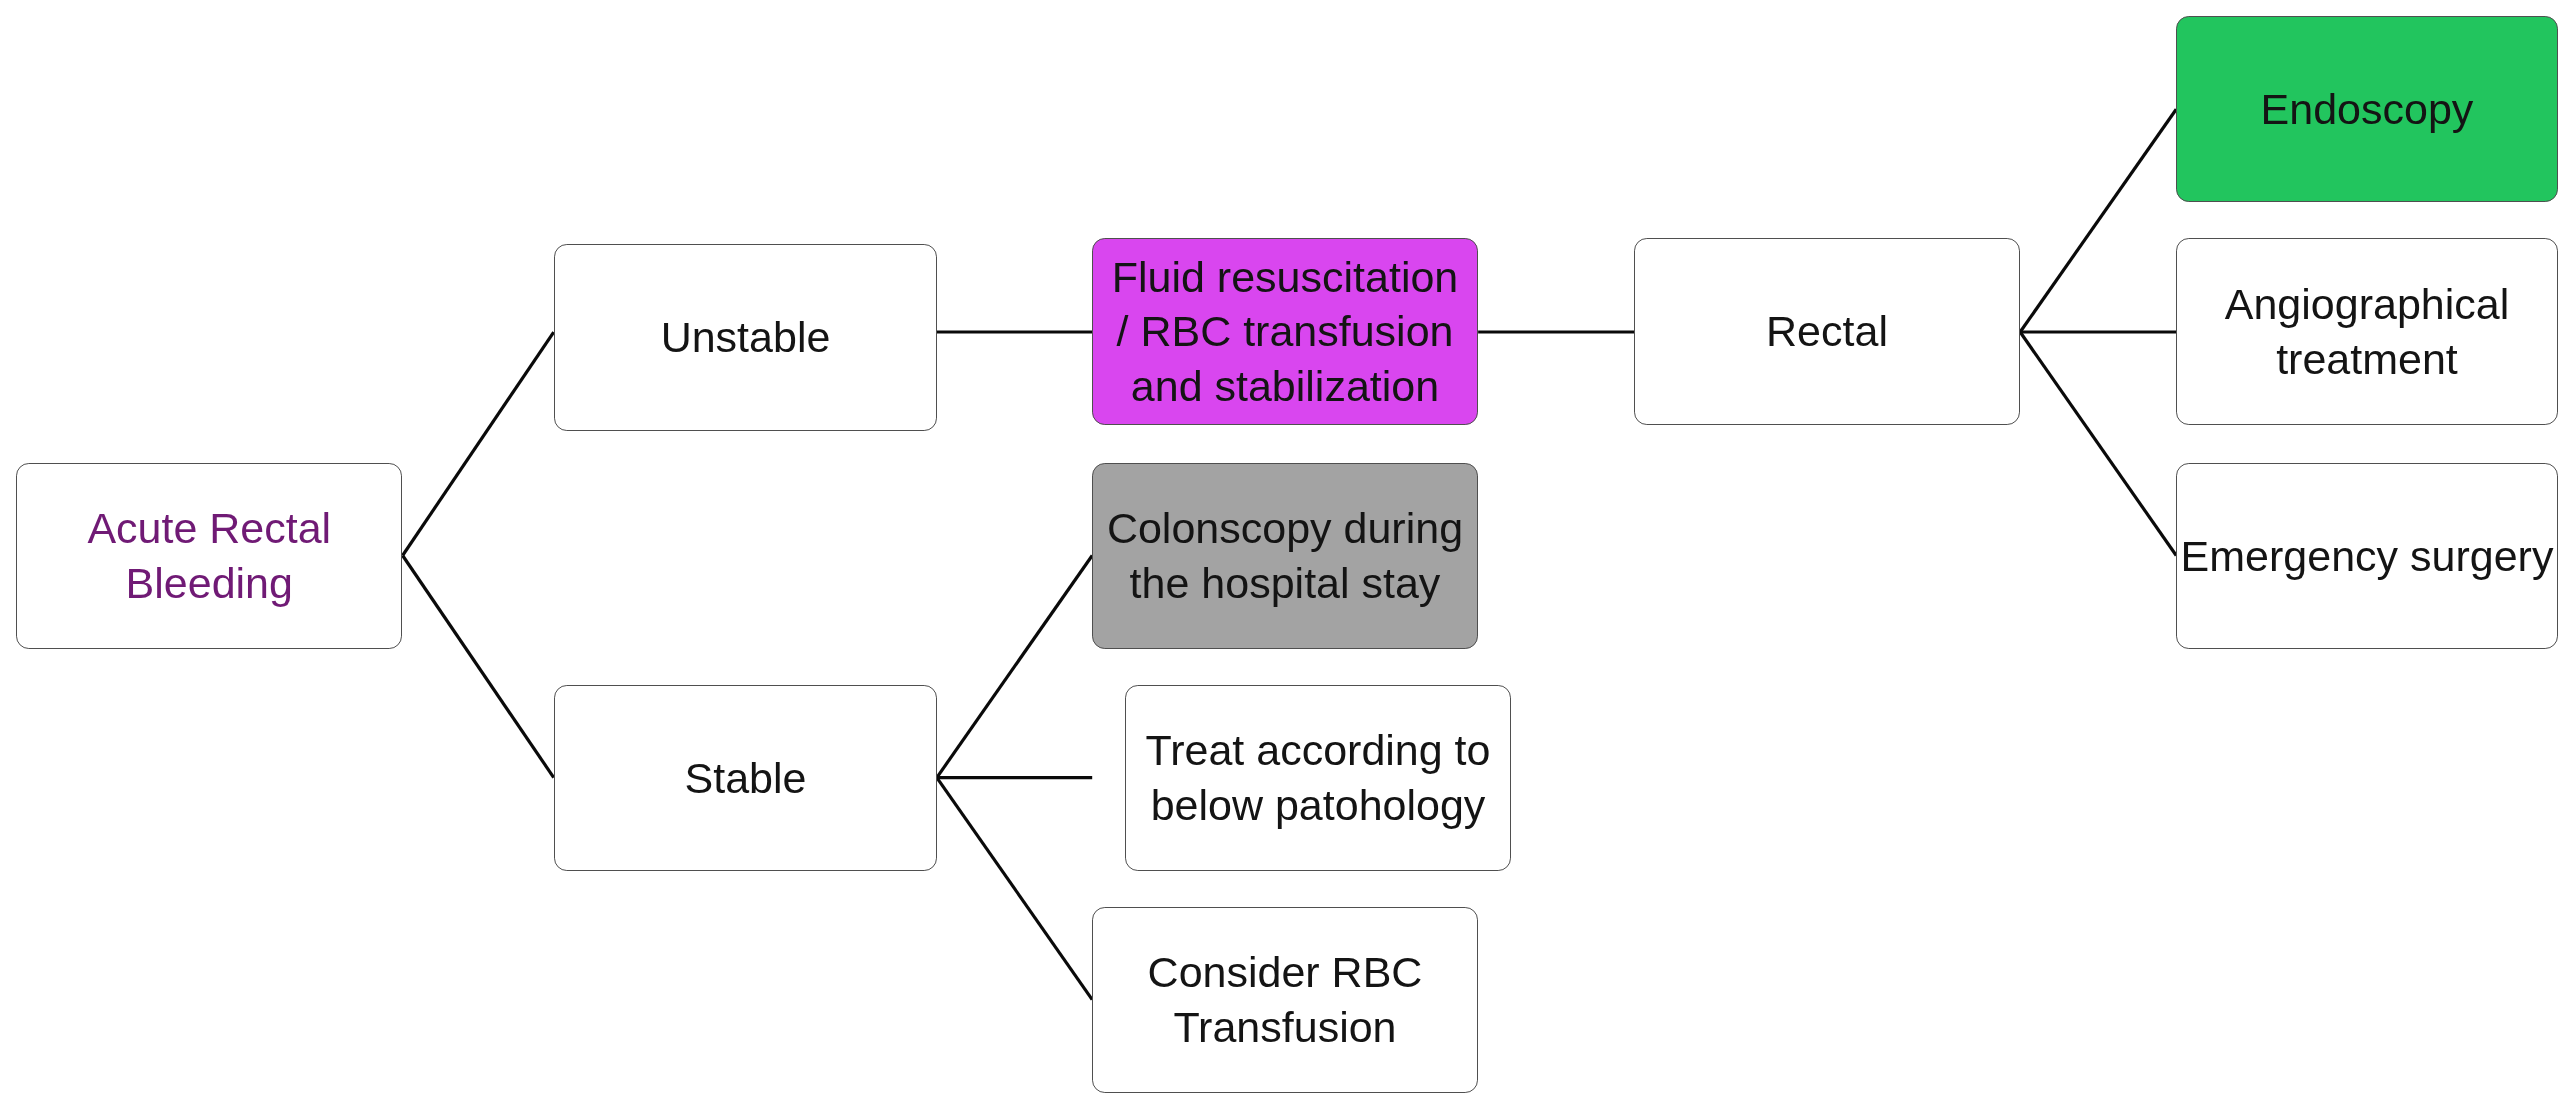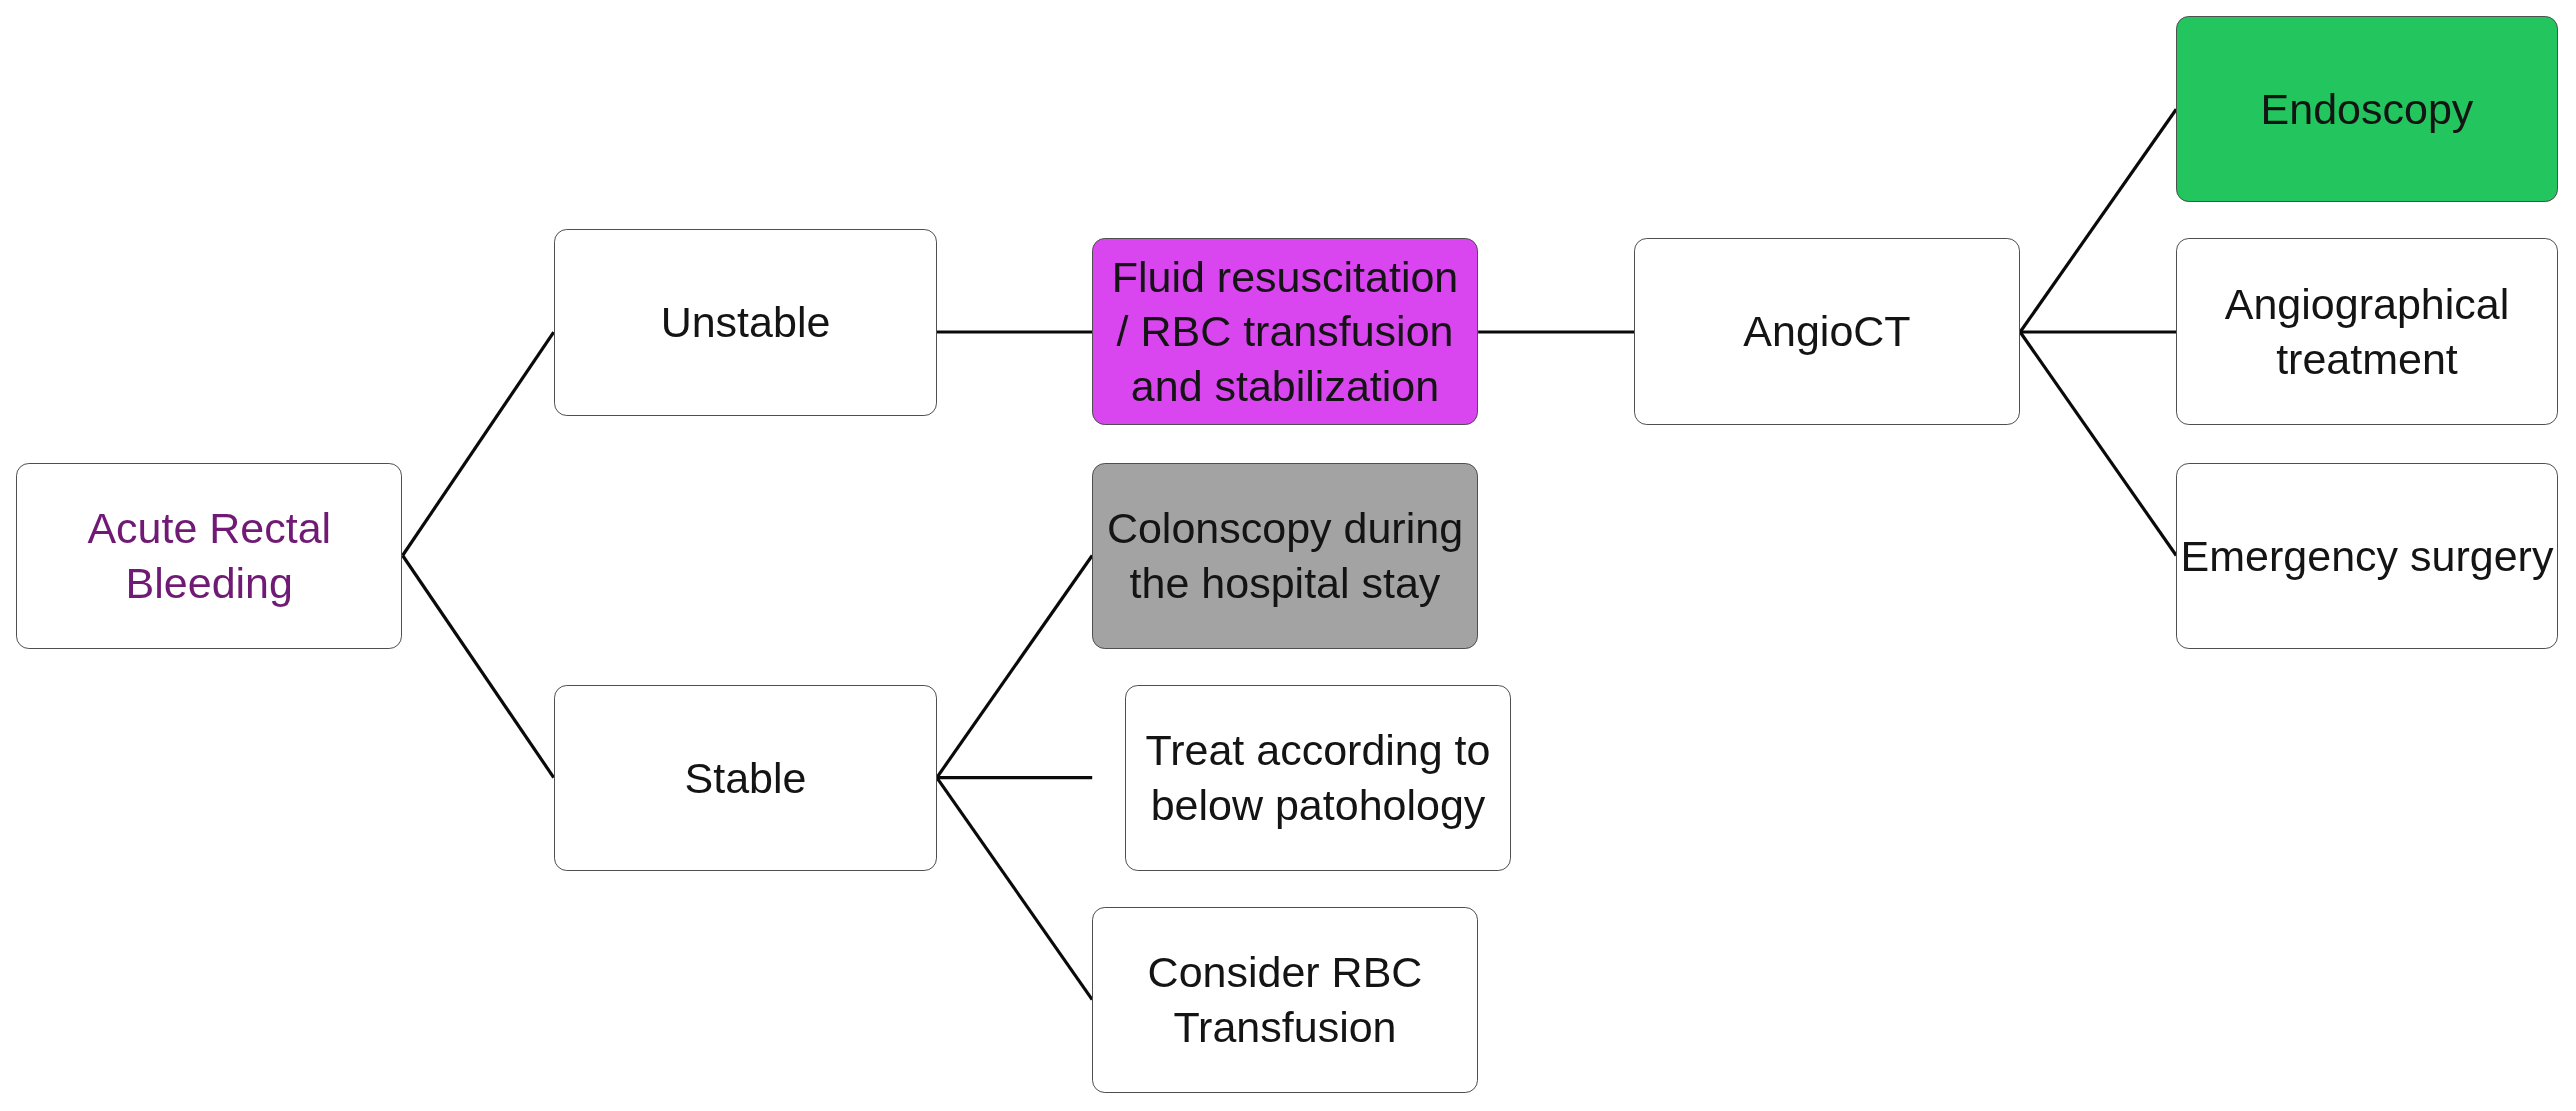--- a/index.html
+++ b/index.html
@@ -60,30 +60,30 @@
       <line x1="2847" y1="468" x2="3067" y2="783" class="edge-line" stroke="#0a0a0a"></line>
       <line x1="1320" y1="1096" x2="1539" y2="783" class="edge-line" stroke="#0a0a0a"></line>
       <line x1="1320" y1="1096" x2="1539" y2="1096" class="edge-line" stroke="#0a0a0a"></line>
       <line x1="1320" y1="1096" x2="1539" y2="1409" class="edge-line" stroke="#0a0a0a"></line>
     </svg>
   <div id="nodes-layer">
       <div class="node" style="left: 16.3px; top: 463px; width: 386px; height: 186px; background: rgb(255, 255, 255); border-color: rgb(79, 79, 79);">
         <span class="label" style="color: #701a75;">Acute Rectal
 Bleeding</span>
       </div>
-      <div class="node" style="left: 554px; top: 229px; width: 383px; height: 187px; background: rgb(255, 255, 255); border-color: rgb(79, 79, 79);">
+      <div class="node" style="left: 554px; top: 244px; width: 383px; height: 187px; background: rgb(255, 255, 255); border-color: rgb(79, 79, 79);">
         <span class="label" style="color: rgb(20, 20, 20);">Unstable</span>
       </div>
       <div class="node" style="left: 1092px; top: 238px; width: 386px; height: 187px; background: #d946ef; border-color: rgb(79, 79, 79);">
         <span class="label" style="color: rgb(20, 20, 20);">Fluid resuscitation
 / RBC transfusion
 and stabilization</span>
       </div>
       <div class="node" style="left: 1634px; top: 238px; width: 386px; height: 187px; background: rgb(255, 255, 255); border-color: rgb(79, 79, 79);">
-        <span class="label" style="color: rgb(20, 20, 20);">AngioCT</span>
+        <span class="label" style="color: rgb(20, 20, 20);">Rectal</span>
       </div>
       <div class="node" style="left: 2176px; top: 16.3px; width: 382px; height: 186px; background: #22c55e; border-color: rgb(79, 79, 79);">
         <span class="label" style="color: rgb(20, 20, 20);">Endoscopy</span>
       </div>
       <div class="node" style="left: 2176px; top: 238px; width: 382px; height: 187px; background: rgb(255, 255, 255); border-color: rgb(79, 79, 79);">
         <span class="label" style="color: rgb(20, 20, 20);">Angiographical
 treatment</span>
       </div>
       <div class="node" style="left: 2176px; top: 463px; width: 382px; height: 186px; background: rgb(255, 255, 255); border-color: rgb(79, 79, 79);">
         <span class="label" style="color: rgb(20, 20, 20);">Emergency surgery</span>

